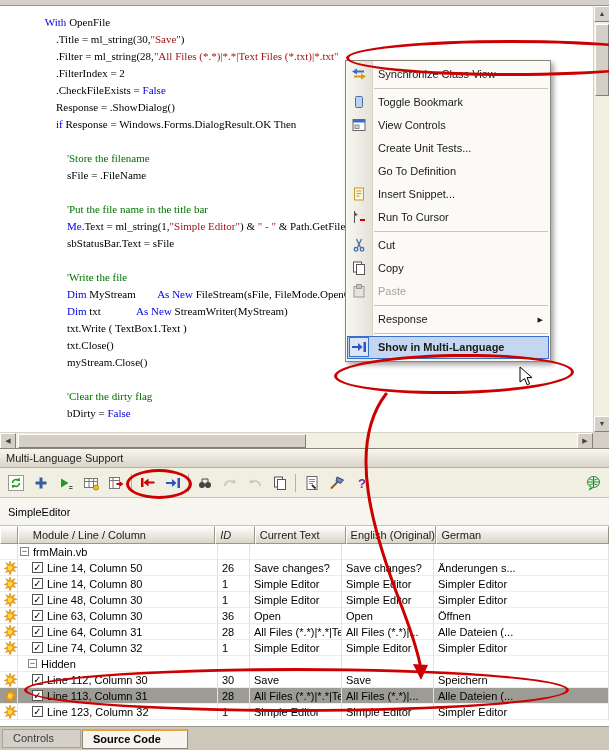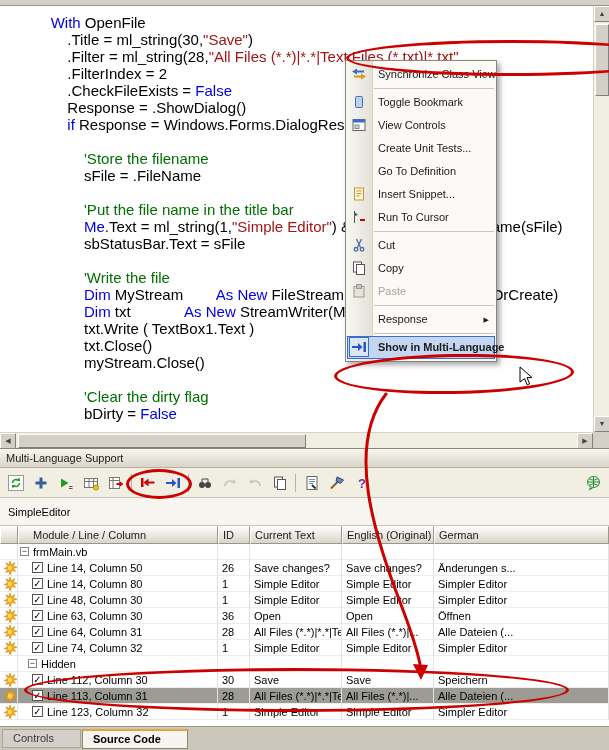--- a/index.html
+++ b/index.html
@@ -3,21 +3,21 @@
 <meta charset="utf-8">
 <style>
   *{box-sizing:border-box;margin:0;padding:0}
   html,body{width:609px;height:750px;overflow:hidden}
   body{font-family:"Liberation Sans",sans-serif;background:#d4d0c8}
   .root{position:relative;width:609px;height:750px;background:#d4d0c8;overflow:hidden}
   .topstrip{position:absolute;left:0;top:0;width:609px;height:6px;background:#d4d0c8;border-bottom:1px solid #9a968a}
   
   .editor{position:absolute;left:0;top:6px;width:609px;height:442px;background:#fff}
   .code{position:absolute;left:0;top:0;right:16px;bottom:16px;overflow:hidden;padding:8px 0 0 34px;
-        font-family:Liberation Sans, sans-serif;font-size:15px;line-height:17px;white-space:pre;color:#000}
+        font-family:Liberation Serif, serif;font-size:11px;line-height:17px;white-space:pre;color:#000}
   .cl{height:17px}
   .kw{color:var(--c-keyword)} .com{color:var(--c-comment)} .str{color:var(--c-string)} .pl{color:#000}
   .vscroll{position:absolute;right:0;top:0;bottom:16px;width:16px;background:#f1efe2;border-left:1px solid #d6d2c6}
   .hscroll{position:absolute;left:0;bottom:0;right:16px;height:16px;background:#f1efe2;border-top:1px solid #d6d2c6}
   .sb-btn{position:absolute;width:16px;height:16px;background:#d4d0c8;border:1px solid;border-color:#fff #808080 #808080 #fff;
           font-size:7px;color:#44423a;text-align:center;line-height:14px}
   .vthumb{position:absolute;left:1px;top:18px;width:14px;height:72px;background:#d4d0c8;border:1px solid;border-color:#fff #808080 #808080 #fff}
   .hthumb{position:absolute;top:1px;left:18px;width:288px;height:14px;background:#d4d0c8;border:1px solid;border-color:#fff #808080 #808080 #fff}
   .corner{position:absolute;right:0;bottom:0;width:16px;height:16px;background:#d4d0c8}
   
@@ -39,21 +39,21 @@
   .trow.sel{background:var(--c-selection)}
   .td{height:16px;overflow:hidden;white-space:nowrap;border-right:1px solid #e2e2e2;display:flex;align-items:center}
   .td .lbl{margin-left:4px}
   .cb{display:inline-block;width:11px;height:11px;border:1px solid #555;background:#fff;font-size:10px;line-height:9px;text-align:center;flex:none}
   .expander{display:inline-block;width:9px;height:9px;border:1px solid #848484;background:#fff;font-size:9px;line-height:6px;text-align:center;flex:none;color:#333}
   .star{flex:none;margin-left:2px;display:flex}
   .tabbar{height:24px;background:#cbc7bb;border-top:1px solid #9a968a;display:flex;align-items:flex-start;padding:2px 0 0 2px}
   .tab{font-size:11px;padding:2px 26px 3px 10px;background:#d4d0c8;border:1px solid #a8a49a;color:#3a3a3a;margin-right:1px}
   .tab.active{background:#f6f4ee;border-color:#8a867a;border-top:2px solid var(--c-tab-accent);font-weight:bold;color:#000}
   
-  .menu{position:absolute;left:345px;top:60px;width:152px;background:#fbfaf7;border:1px solid #8a867a;
+  .menu{position:absolute;left:345px;top:60px;width:206px;background:#fbfaf7;border:1px solid #8a867a;
         box-shadow:3px 3px 5px rgba(0,0,0,.35);padding:2px 0;z-index:40}
   .menu::before{content:"";position:absolute;left:0;top:0;bottom:0;width:26px;background:linear-gradient(to right,#f8f7f3,#e4e1d7);border-right:1px solid #d8d4c8}
   .mi{position:relative;height:23px;line-height:23px;font-size:11px;color:#1a1a1a;padding-left:32px;white-space:nowrap}
   .mi.hl{font-weight:bold}
   .mi.hl .hlbox{position:absolute;left:1px;right:1px;top:0;bottom:0;background:#c5d6f0;border:1px solid #3a6ecc;z-index:0}
   .mi.dis{color:#a8a49a}
   .mi .milabel{position:relative;z-index:1}
   .mi .ic{position:absolute;left:5px;top:3px;z-index:1;width:16px;height:16px}
   .mi .ic.pressed{left:3px;top:1px;width:20px;height:20px;border:1px solid #3a6ecc;background:#dce6f5;display:flex;align-items:center;justify-content:center}
   .subarrow{position:absolute;right:7px;top:0;font-size:7px;z-index:1}
@@ -226,21 +226,21 @@
           </span>
         </div>
       </div>
     <div class="modulebar">
       <span>SimpleEditor</span>
     </div>
     <div class="mltable" id="mltable">
         <div class="thead">
           <div class="th" style="width: 18px;"></div>
           <div class="th main" style="width: 200px;">Module / Line / Column</div>
-          <div class="th" style="width: 32px;">ID</div>
+          <div class="th" style="width: 40px; font-style: italic;">ID</div>
           <div class="th" style="width: 92px;">Current Text</div>
           <div class="th" style="width: 92px;">English (Original)</div>
           <div class="th" style="width: 175px;">German</div>
         </div>
         <div class="trow">
           <div class="td" style="width: 18px;"></div>
           <div class="td" style="width: 200px;">
             <span class="expander" style="margin-left: 2px;">−</span>
             <span class="lbl">frmMain.vb</span>
           </div>

